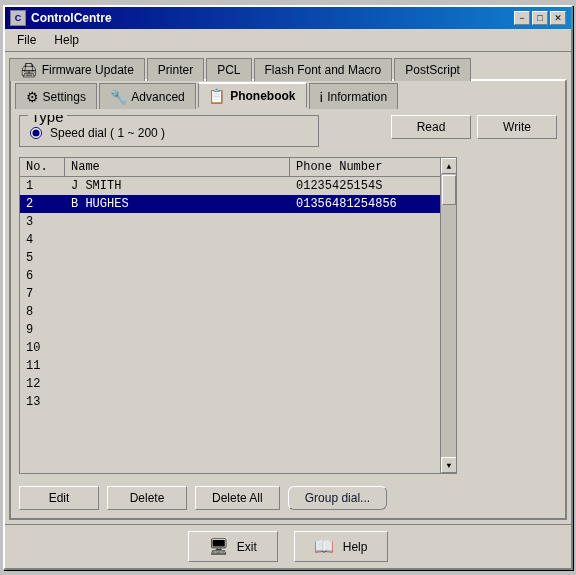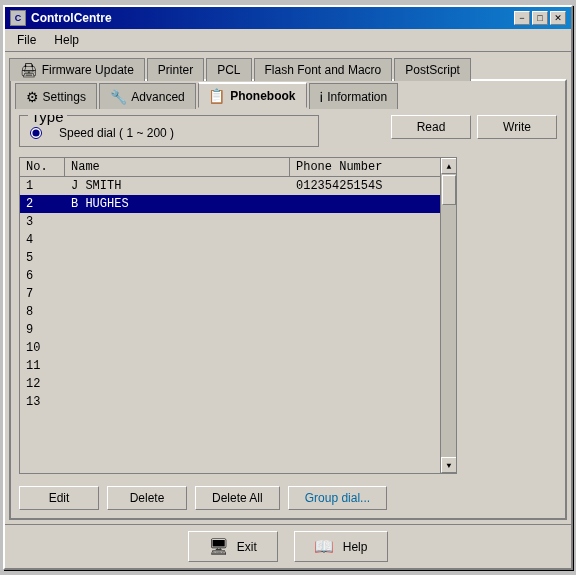--- a/index.html
+++ b/index.html
@@ -148,21 +148,21 @@
       position: absolute;
       top: -8px;
       left: 8px;
       background: #d4d0c8;
       padding: 0 3px;
       font-size: 15px;
     }
     .radio-option {
       display: flex;
       align-items: center;
-      gap: 17px;
+      gap: 8px;
       margin-top: 4px;
     }
     .radio-input {
       width: 12px;
       height: 12px;
       accent-color: #000080;
     }
     .win-btn {
       background: #d4d0c8;
       border: 1px solid #ffffff;
@@ -390,20 +390,21 @@
 
           <div class="table-body" id="table-body">
           <div class="table-row">
                 <div class="table-cell">1</div>
                 <div class="table-cell">J SMITH</div>
                 <div class="table-cell">01235425154S</div>
               </div>
               <div class="table-row selected">
                 <div class="table-cell">2</div>
                 <div class="table-cell">B HUGHES</div>
+                <div class="table-cell">01356481254856</div>
               </div>
               <div class="table-row">
                 <div class="table-cell">3</div>
                 <div class="table-cell"></div>
                 <div class="table-cell"></div>
               </div>
               <div class="table-row">
                 <div class="table-cell">4</div>
                 <div class="table-cell"></div>
                 <div class="table-cell"></div>
@@ -462,21 +463,21 @@
             <div class="scrollbar-thumb"></div>
           </div>
           <div class="scrollbar-btn">▼</div>
         </div>
       </div>
 
       <div class="bottom-buttons">
         <button class="win-btn">Edit</button>
         <button class="win-btn">Delete</button>
         <button class="win-btn">Delete All</button>
-        <button class="win-btn disabled" style="color:#0369a1;">Group dial...</button>
+        <button class="win-btn disabled" style="color:#0f172a;border-radius:6px;">Group dial...</button>
       </div>
     </div>
   </div>
 
   <div class="footer-bar">
     <button class="footer-btn">
       <span class="footer-btn-icon">🖥</span>
       <span>Exit</span>
     </button>
     <button class="footer-btn">

